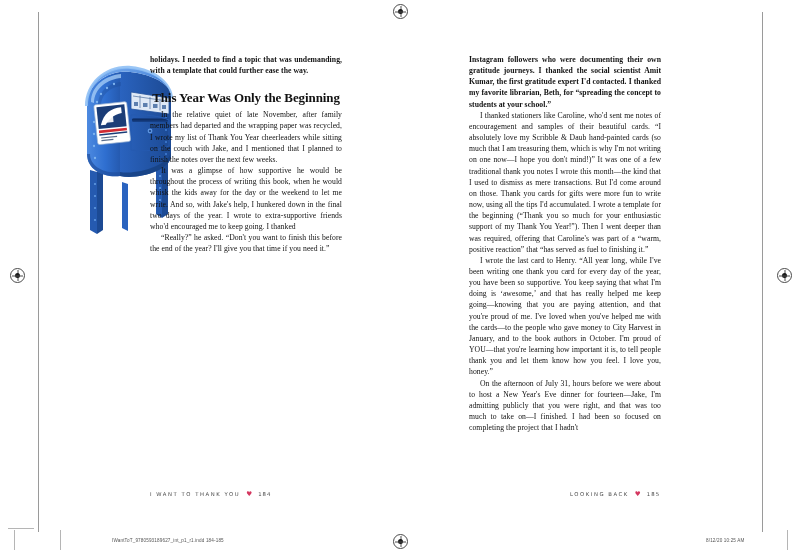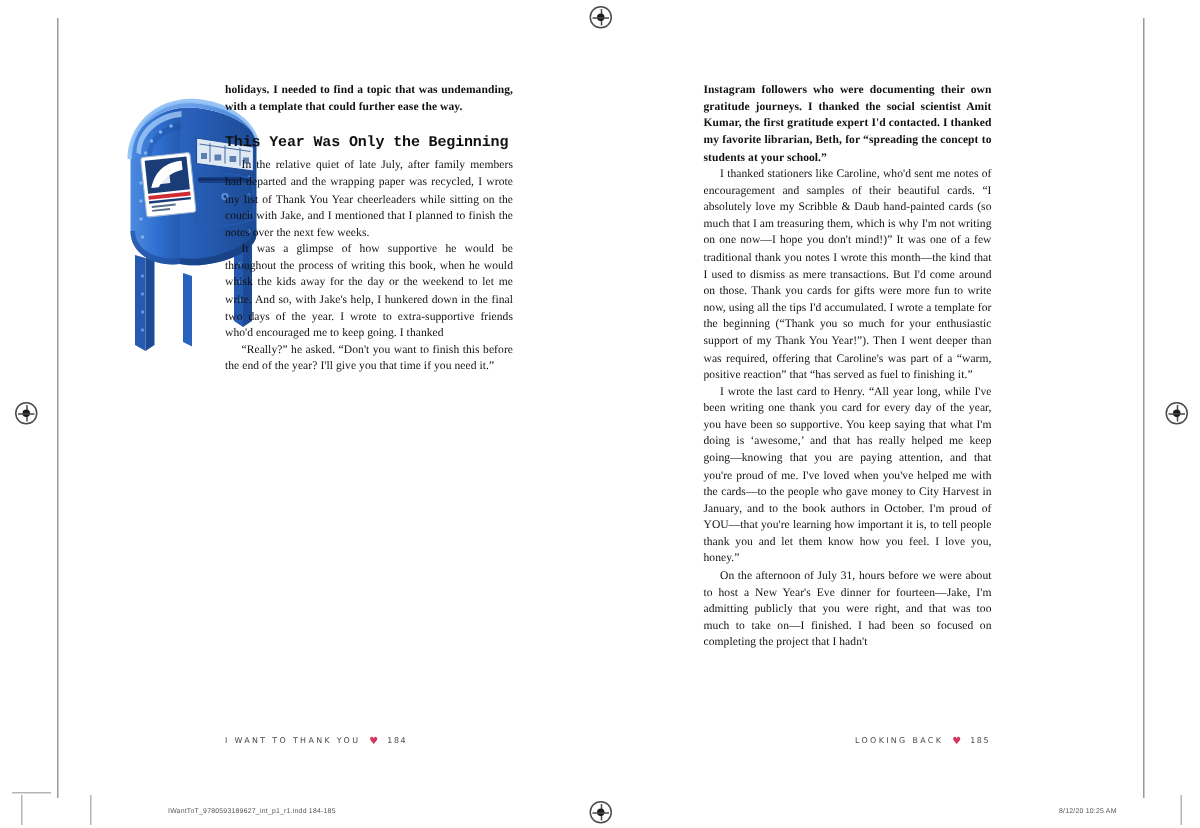--- a/index.html
+++ b/index.html
@@ -107,26 +107,27 @@
     text-indent: 11px;
     letter-spacing: 0.05px;
     color: #111111;
     hyphens: auto;
     -webkit-hyphens: auto;
   }
   p.body-text.noindent { text-indent: 0; font-weight: bold; }
 
   h2.section-head {
     margin: 14px 0 3px 0;
-    font-family: Liberation Mono, monospace;
-    font-size: 10px;
+    font-family: Liberation Serif, serif;
+    font-size: 13px;
     font-weight: 600;
     letter-spacing: -0.1px;
     color: #111111;
     text-indent: 0;
+    text-align: center;
   }
 
   
   .footer {
     position: absolute;
     bottom: 30px;
     font-family: "DejaVu Sans", sans-serif;
     font-size: 5.3px;
     letter-spacing: 1.55px;
     color: #4a4a4a;
@@ -312,21 +313,21 @@
           </g>
 
           <path d="M13 96 C13 112 30 120 46 118 L46 114 C31 116 16 109 16 96 Z" fill="#1f4f9e" opacity="0.7"></path>
           <path d="M46 118 C64 122 97 112 97 98 L97 94 C95 107 64 117 46 114 Z" fill="#16407f" opacity="0.8"></path>
         </svg>
       </div>
 
       <div class="column" id="left-column">
         <p class="body-text noindent">holidays. I needed to find a topic that was undemanding, with a template that could further ease the way.</p>
         <h2 class="section-head">This Year Was Only the Beginning</h2>
-        <p class="body-text">In the relative quiet of late July, after family members had departed and the wrapping paper was recycled, I wrote my list of Thank You Year cheerleaders while sitting on the couch with Jake, and I mentioned that I planned to finish the notes over the next few weeks.</p>
+        <p class="body-text">In the relative quiet of late November, after family members had departed and the wrapping paper was recycled, I wrote my list of Thank You Year cheerleaders while sitting on the couch with Jake, and I mentioned that I planned to finish the notes over the next few weeks.</p>
         <p class="body-text">It was a glimpse of how supportive he would be throughout the process of writing this book, when he would whisk the kids away for the day or the weekend to let me write. And so, with Jake's help, I hunkered down in the final two days of the year. I wrote to extra-supportive friends who'd encouraged me to keep going. I thanked</p>
         <p class="body-text">“Really?” he asked. “Don't you want to finish this before the end of the year? I'll give you that time if you need it.”</p>
       </div>
 
       <div class="footer" id="footer-left">
         <span>I WANT TO THANK YOU</span>
         <span class="heart">♥</span>
         <span class="folio">184</span>
       </div>
     </div>

